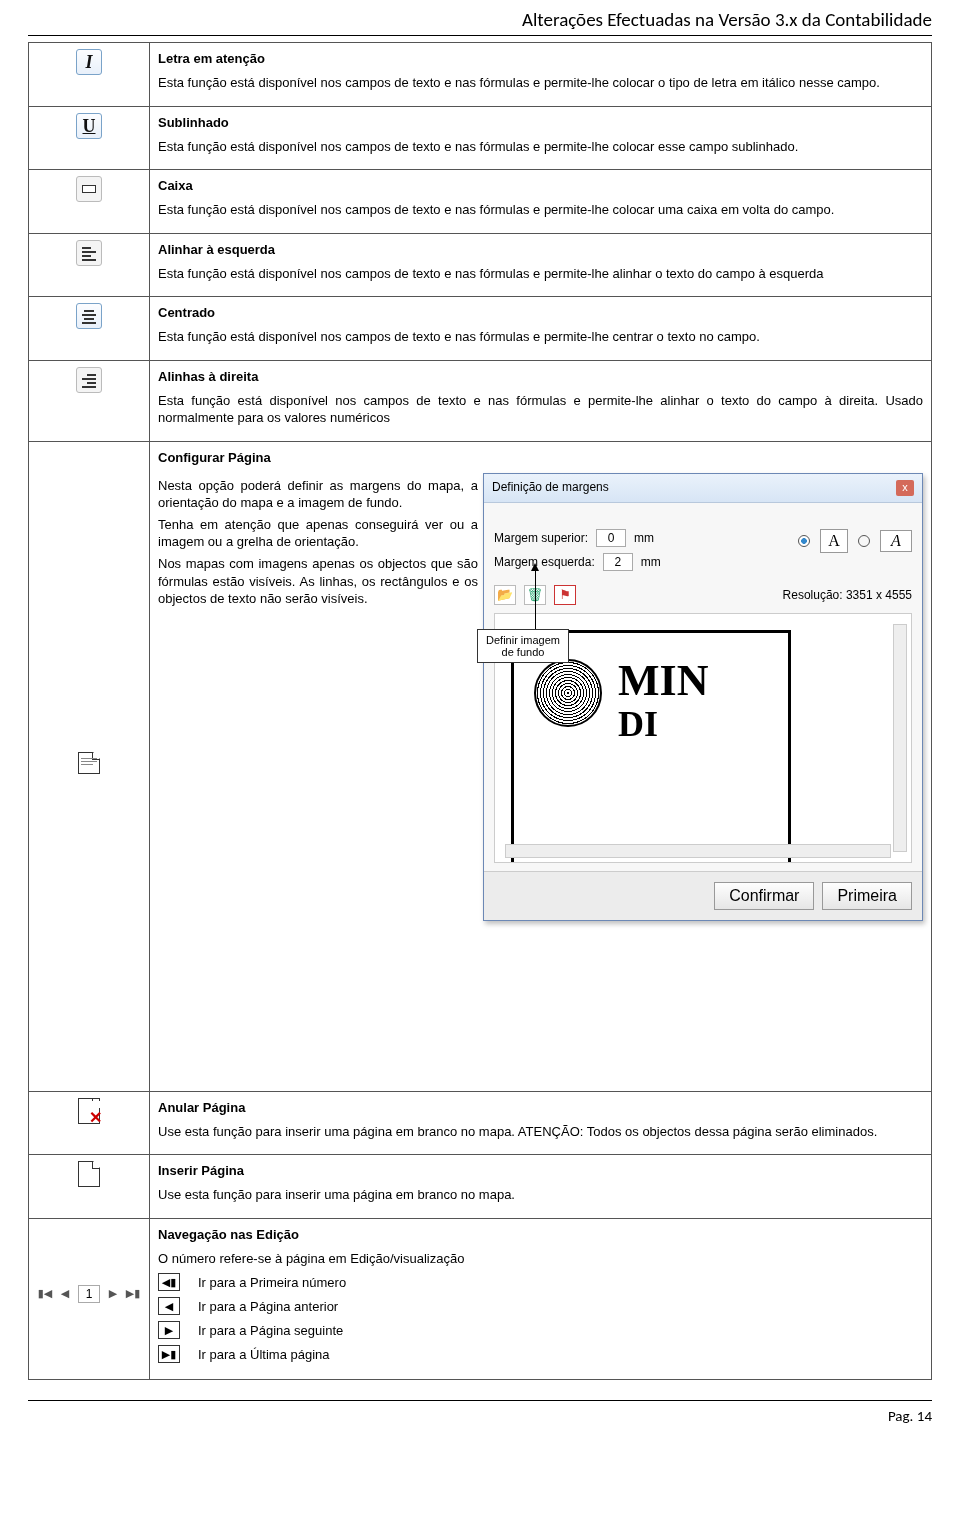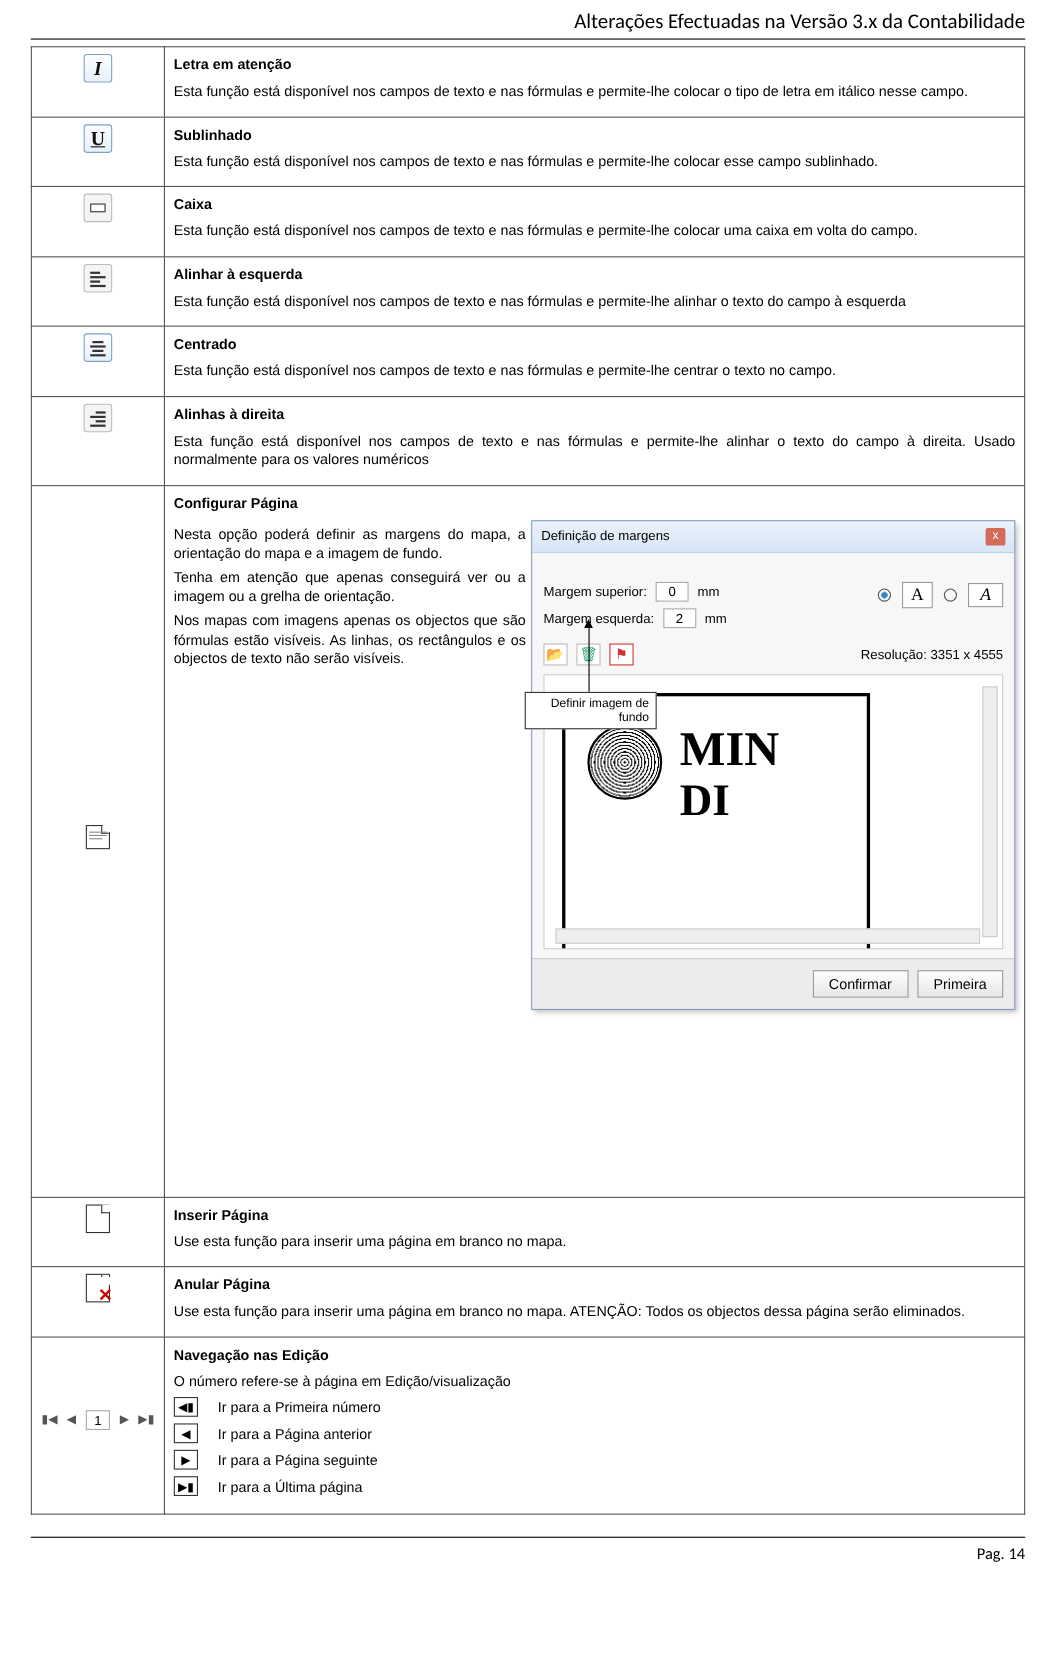--- a/index.html
+++ b/index.html
@@ -141,27 +141,27 @@
     background: repeating-radial-gradient(circle, #000 0 1px, #fff 1px 3px);
     border:2px solid #000;
   }
   .bigtxt { font-family: "Times New Roman", serif; font-weight:bold; }
   .dlg-foot {
     padding:10px; display:flex; justify-content:flex-end; gap:8px;
     background:#ececec; border-top:1px solid #ccc;
   }
   .btn {
     padding:4px 14px; border:1px solid #999; border-radius:0;
-    background:linear-gradient(#fefefe,#e6e6e6); font-size:13px;
+    background:linear-gradient(#fefefe,#e6e6e6); font-size:16px;
   }
   .callout {
     position:absolute; left:-6px; top:156px;
     border:1px solid #333; background:#fff; padding:4px 6px;
-    font-family: Arial, sans-serif; font-size:11px; text-align:right;
-    width:120px;
+    font-family: Arial, sans-serif; font-size:11px; text-align:center;
+    width:92px;
   }
   .arrowline {
     position:absolute; left:52px; top:96px; height:60px; width:1px; background:#000;
   }
   .arrowhead {
     position:absolute; left:48px; top:90px;
     width:0;height:0;border-left:4px solid transparent;border-right:4px solid transparent;border-bottom:8px solid #000;
   }
   .navlist { margin:6px 0 0 0; }
   .navrow { display:flex; align-items:center; gap:18px; margin:6px 0; }
@@ -308,21 +308,21 @@
                     <span class="mini" style="color:#3a7;">🗑</span>
                     <span class="mini" style="color:#c33;border-color:#c33;">⚑</span>
                     <span style="flex:1"></span>
                     <span>Resolução: 3351 x 4555</span>
                   </div>
                   <div class="preview">
                     <div class="pgprev">
                       <div class="seal"></div>
                       <div>
                         <div class="bigtxt" style="font-size:44px;line-height:1;">MIN</div>
-                        <div class="bigtxt" style="font-size:41px;">DI</div>
+                        <div class="bigtxt" style="font-size:36px;">DI</div>
                       </div>
                     </div>
                     <div style="position:absolute;right:4px;top:10px;bottom:10px;width:14px;background:#eee;border:1px solid #ccc;"></div>
                     <div style="position:absolute;left:10px;right:20px;bottom:4px;height:14px;background:#eee;border:1px solid #ccc;"></div>
                   </div>
                 </div>
                 <div class="dlg-foot">
                   <span class="btn">Confirmar</span>
                   <span class="btn">Primeira</span>
                 </div>
@@ -331,35 +331,35 @@
               <div class="arrowhead"></div>
               <div class="callout">Definir imagem de fundo</div>
             </div>
           </div>
           <div class="spaceblock"></div>
         </td>
       </tr>
 
       <tr>
         <td class="iconcell">
+          <span class="pgicon pgx"></span>
+        </td>
+        <td>
+          <div class="title">Anular Página</div>
+          <div class="para">Use esta função para inserir uma página em branco no mapa. ATENÇÃO: Todos os objectos dessa página serão eliminados.</div>
+        </td>
+      </tr>
+
+      <tr>
+        <td class="iconcell">
           <span class="pgicon"></span>
         </td>
         <td>
           <div class="title">Inserir Página</div>
           <div class="para">Use esta função para inserir uma página em branco no mapa.</div>
-        </td>
-      </tr>
-
-      <tr>
-        <td class="iconcell">
-          <span class="pgicon pgx"></span>
-        </td>
-        <td>
-          <div class="title">Anular Página</div>
-          <div class="para">Use esta função para inserir uma página em branco no mapa. ATENÇÃO: Todos os objectos dessa página serão eliminados.</div>
         </td>
       </tr>
 
       <tr>
         <td class="iconcell" style="width:160px;">
           <div class="navcell">
             <span class="navbtn">▮◀</span>
             <span class="navbtn">◀</span>
             <span class="numbox">1</span>
             <span class="navbtn">▶</span>

